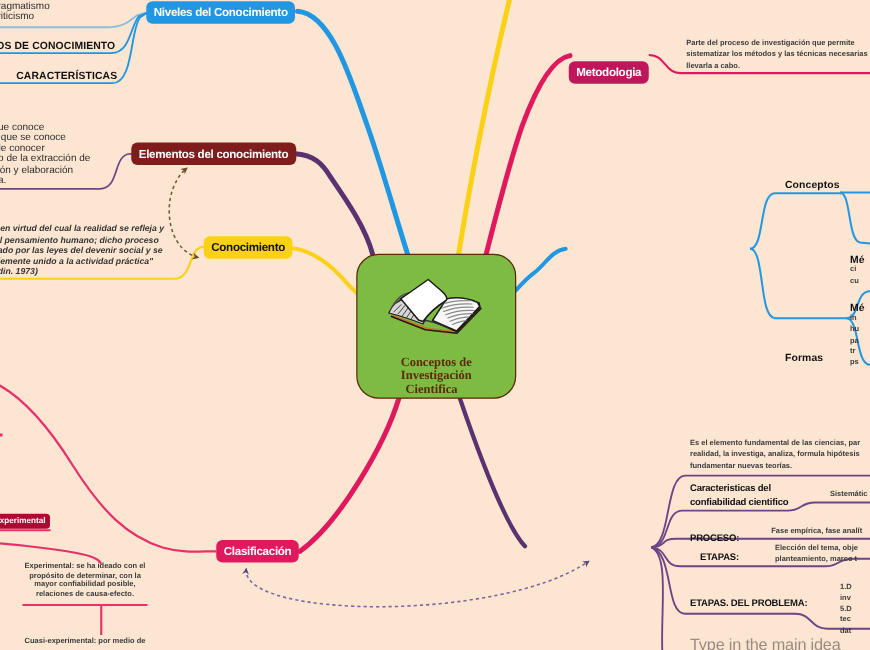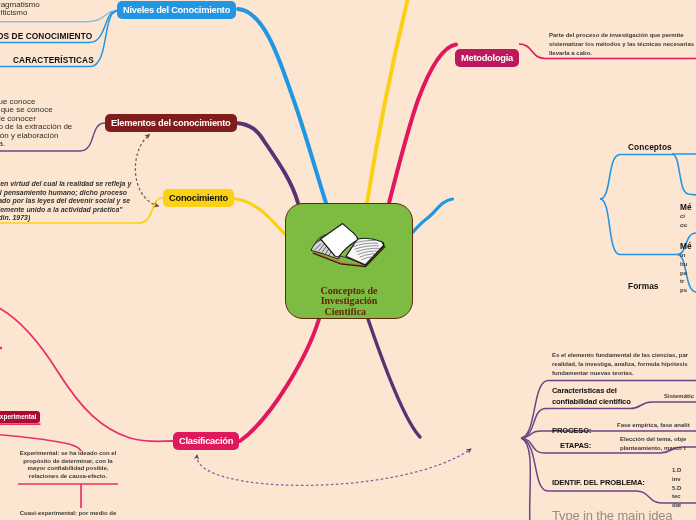--- a/index.html
+++ b/index.html
@@ -214,21 +214,21 @@
 realidad, la investiga, analiza, formula hipótesis
 fundamentar nuevas teorías.</div>
   <div class="rlab" style="left:552px;top:386px;">Caracteristicas del
 confiabilidad cientifico</div>
   <div class="rbody" style="left:664px;top:392px;">Sistemátic</div>
   <div class="rlab" style="left:560px;top:420px;margin-top:21px;">ETAPAS:</div>
   <div class="rbody" style="left:617px;top:421px;">Fase empírica, fase analít</div>
   <div class="rlab" style="left:552px;top:426px;">PROCESO:</div>
   <div class="rbody" style="left:620px;top:435px;">Elección del tema, obje
 planteamiento, marco t</div>
-  <div class="rlab" style="left:552px;top:478px;">IDENTIF. DEL PROBLEMA:</div>
+  <div class="rlab" style="left:552px;top:478px;">ETAPAS. DEL PROBLEMA:</div>
   <div class="rbody" style="left:672px;top:466px;">1.D
 inv
 5.D
 tec
 dat</div>
   <div class="ph" style="left:552px;top:508px;">Type in the main idea</div>
 
   <div class="cbody" style="left:18px;top:450px;width:100px;">Experimental: se ha ideado con el
 propósito de determinar, con la
 mayor confiabilidad posible,

